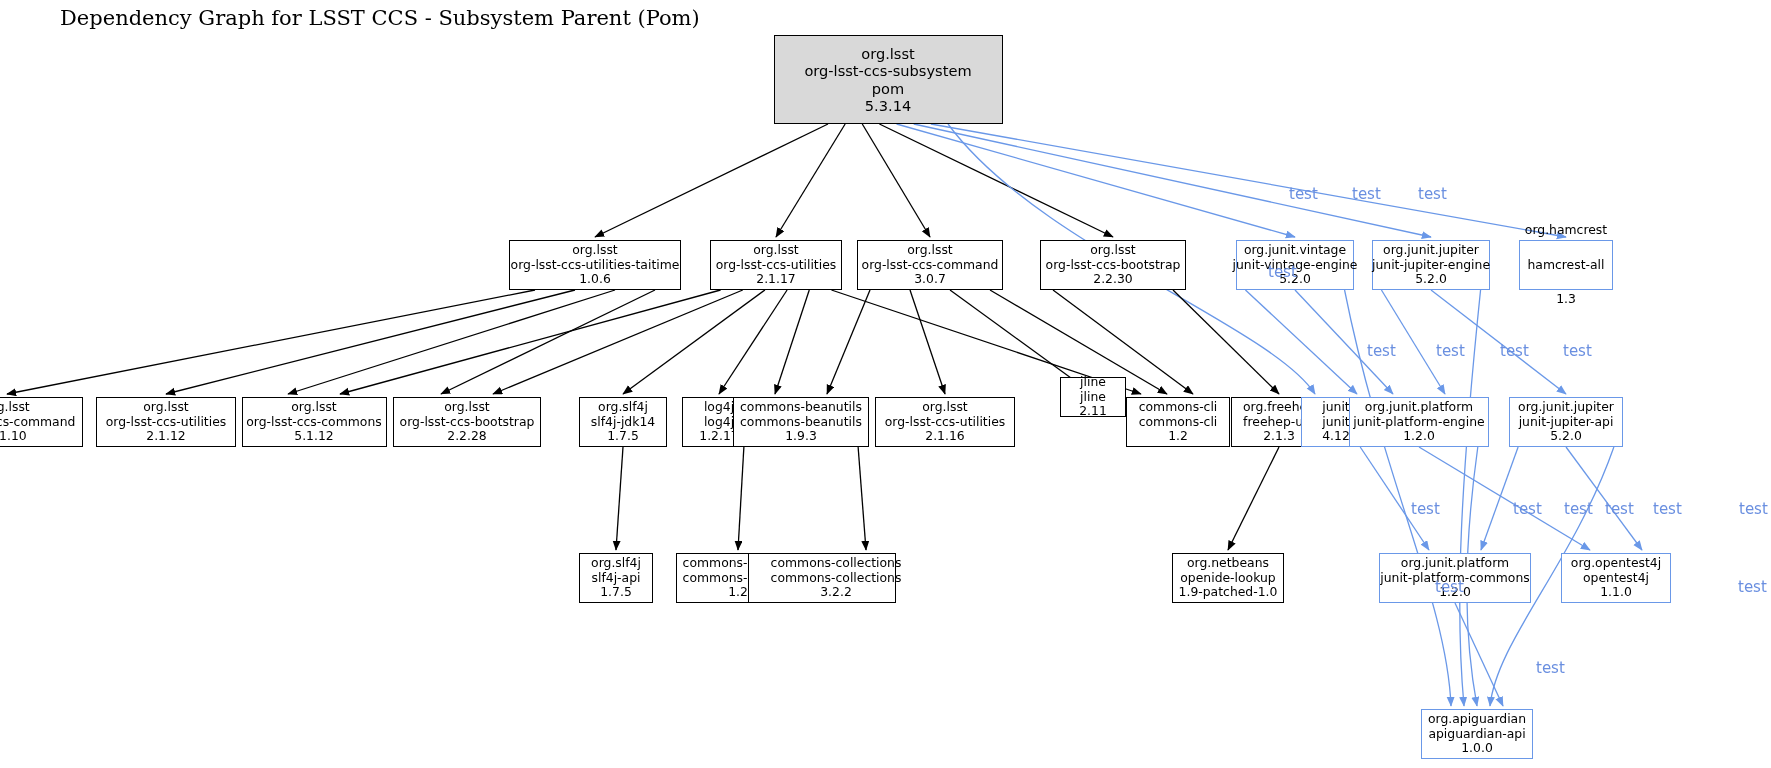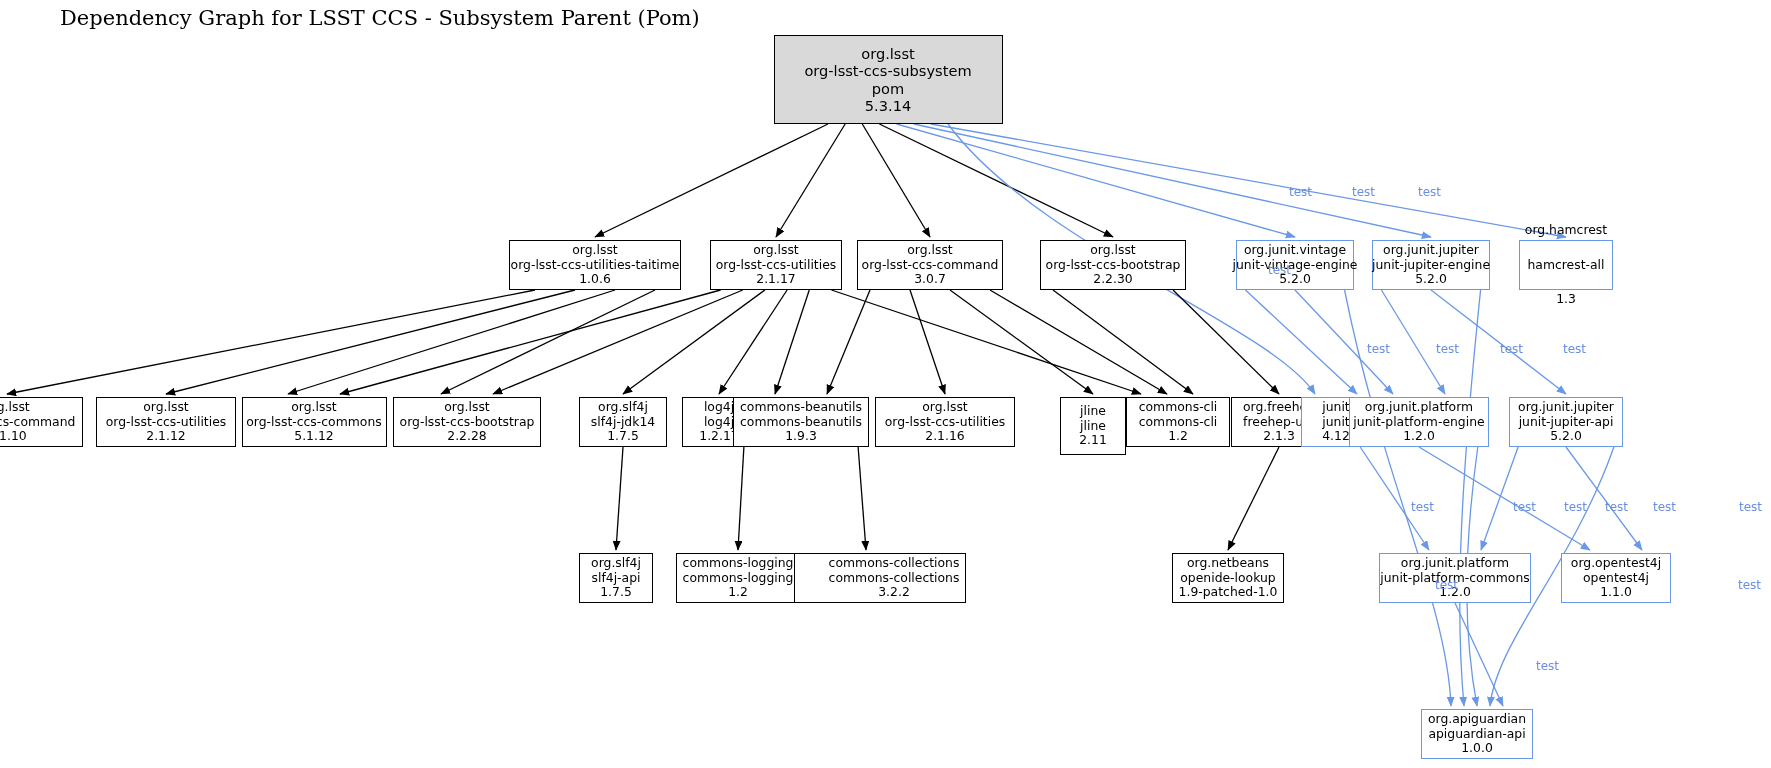--- a/index.html
+++ b/index.html
@@ -58,21 +58,21 @@
   .node.blue {
     border: 1.4px solid #6a98e8;
     background: #ffffff;
     color: #000000;
     font-size: 12.4px;
   }
   .node .ln { display: block; }
   .edge-label {
     position: absolute;
     font-family: "DejaVu Sans", sans-serif;
-    font-size: 12px;
+    font-size: 15px;
     color: #6a8fe0;
     white-space: nowrap;
     text-align: right;
   }
 </style>
 </head>
 <body>
 
 <div id="canvas">
 
@@ -207,21 +207,21 @@
       <div class="node black" style="left: 733px; top: 397px; width: 136px; height: 50px;">
         <span class="ln">commons-beanutils</span>
         <span class="ln">commons-beanutils</span>
         <span class="ln">1.9.3</span>
       </div>
       <div class="node black" style="left: 875px; top: 397px; width: 140px; height: 50px;">
         <span class="ln">org.lsst</span>
         <span class="ln">org-lsst-ccs-utilities</span>
         <span class="ln">2.1.16</span>
       </div>
-      <div class="node black" style="left: 1060px; top: 397px; width: 66px; height: 58px; text-align: right;">
+      <div class="node black" style="left: 1060px; top: 377px; width: 66px; height: 40px; text-align: right;">
         <span class="ln">jline</span>
         <span class="ln">jline</span>
         <span class="ln">2.11</span>
       </div>
       <div class="node black" style="left: 1126px; top: 397px; width: 104px; height: 50px; text-align: right;">
         <span class="ln">commons-cli</span>
         <span class="ln">commons-cli</span>
         <span class="ln">1.2</span>
       </div>
       <div class="node black" style="left: 1231px; top: 397px; width: 96px; height: 50px;">
@@ -247,21 +247,21 @@
       <div class="node black" style="left: 579px; top: 553px; width: 74px; height: 50px;">
         <span class="ln">org.slf4j</span>
         <span class="ln">slf4j-api</span>
         <span class="ln">1.7.5</span>
       </div>
       <div class="node black" style="left: 676px; top: 553px; width: 124px; height: 50px;">
         <span class="ln">commons-logging</span>
         <span class="ln">commons-logging</span>
         <span class="ln">1.2</span>
       </div>
-      <div class="node black" style="left: 794px; top: 553px; width: 172px; height: 50px; padding-left: 28px;">
+      <div class="node black" style="left: 748px; top: 553px; width: 148px; height: 50px; padding-left: 28px;">
         <span class="ln">commons-collections</span>
         <span class="ln">commons-collections</span>
         <span class="ln">3.2.2</span>
       </div>
       <div class="node black" style="left: 1172px; top: 553px; width: 112px; height: 50px;">
         <span class="ln">org.netbeans</span>
         <span class="ln">openide-lookup</span>
         <span class="ln">1.9-patched-1.0</span>
       </div>
       <div class="node blue" style="left: 1379px; top: 553px; width: 152px; height: 50px;">

